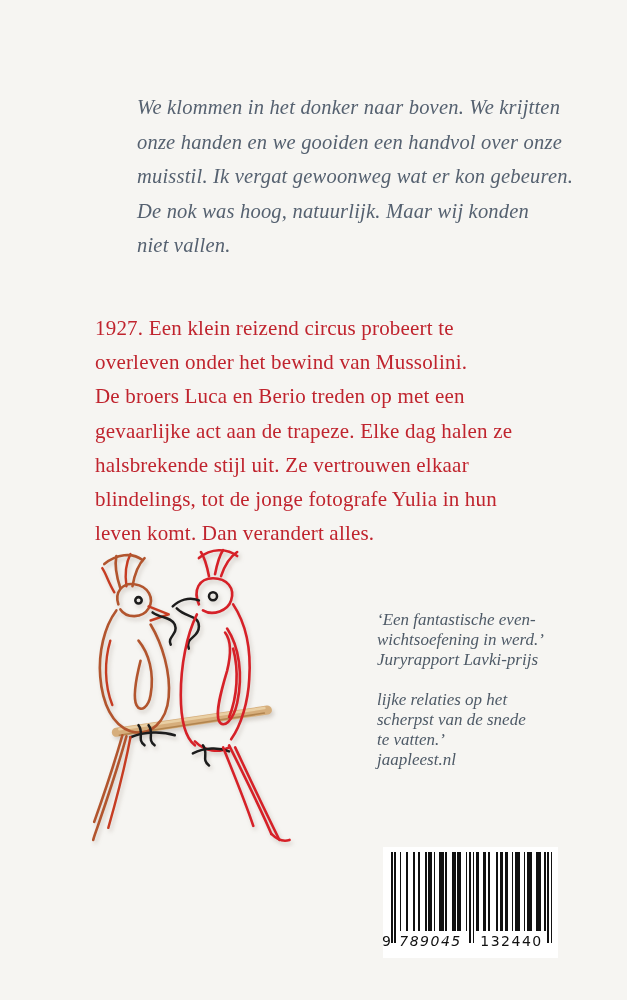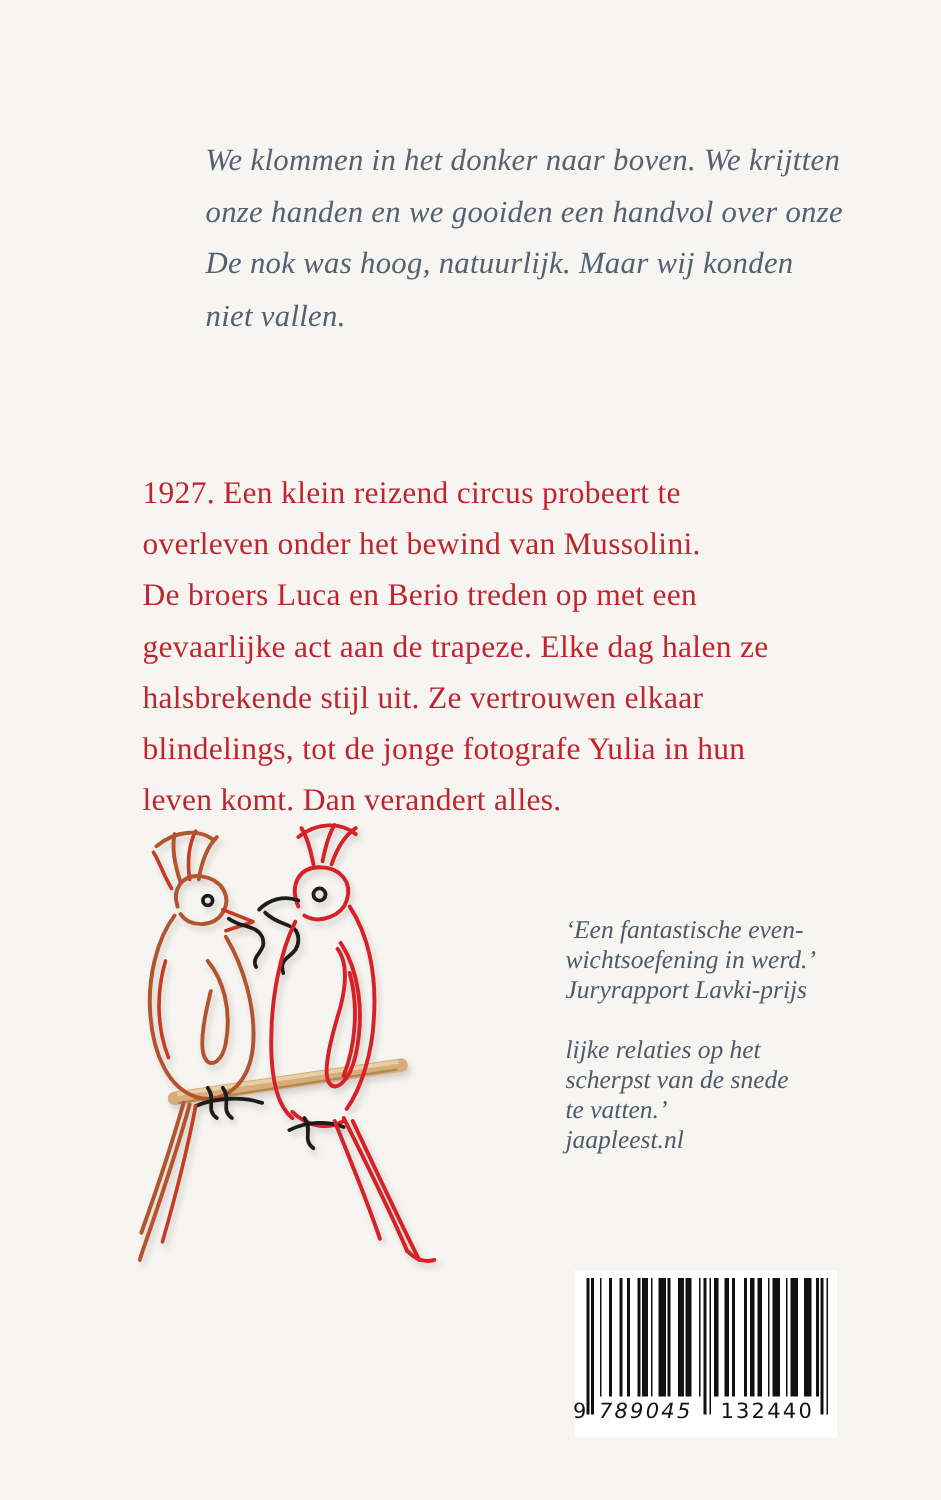--- a/index.html
+++ b/index.html
@@ -72,20 +72,21 @@
   .bc-group2{position:absolute;left:84px;top:0;width:73px;text-align:center;letter-spacing:1.5px;}
 </style>
 </head>
 <body>
 
 <div class="cover">
 
   <div class="opening-quote">
       <div class="line">We klommen in het donker naar boven. We krijtten</div>
       <div class="line">onze handen en we gooiden een handvol over onze</div>
+      <div class="line">muisstil. Ik vergat gewoonweg wat er kon gebeuren.</div>
       <div class="line">De nok was hoog, natuurlijk. Maar wij konden</div>
       <div class="line">niet vallen.</div>
     </div>
 
   <div class="synopsis">
       <div class="line">1927. Een klein reizend circus probeert te</div>
       <div class="line">overleven onder het bewind van Mussolini.</div>
       <div class="line">De broers Luca en Berio treden op met een</div>
       <div class="line">gevaarlijke act aan de trapeze. Elke dag halen ze</div>
       <div class="line">halsbrekende stijl uit. Ze vertrouwen elkaar</div>

